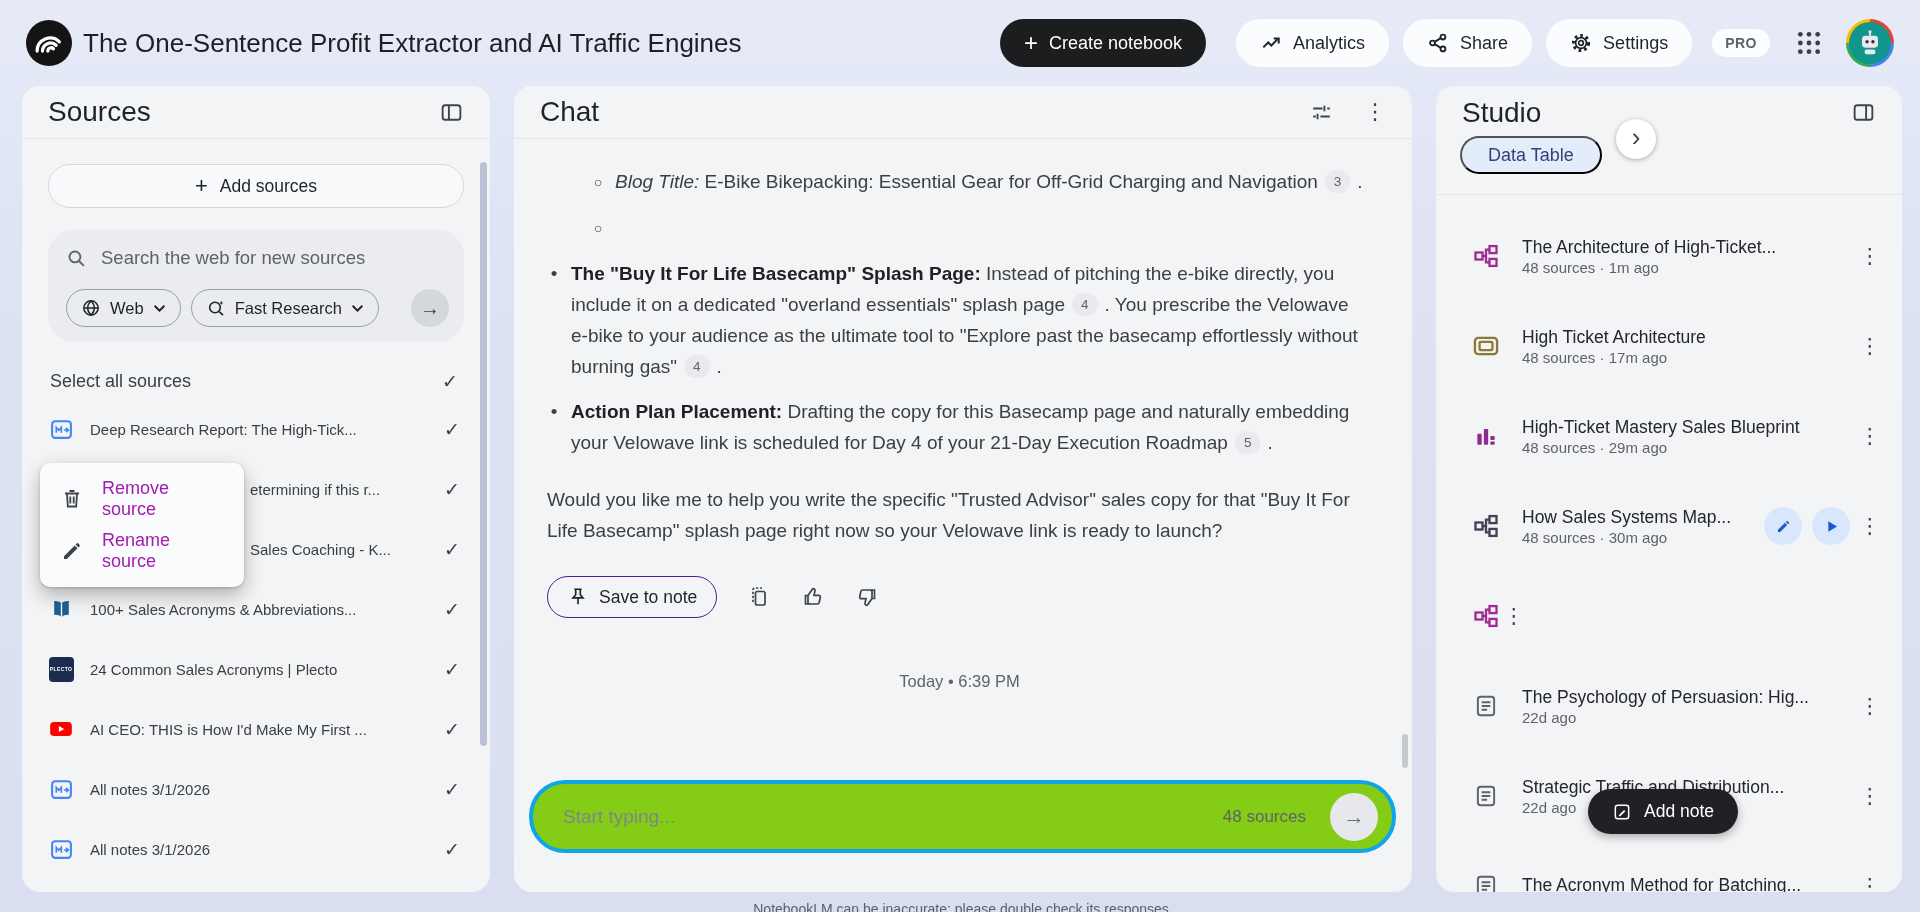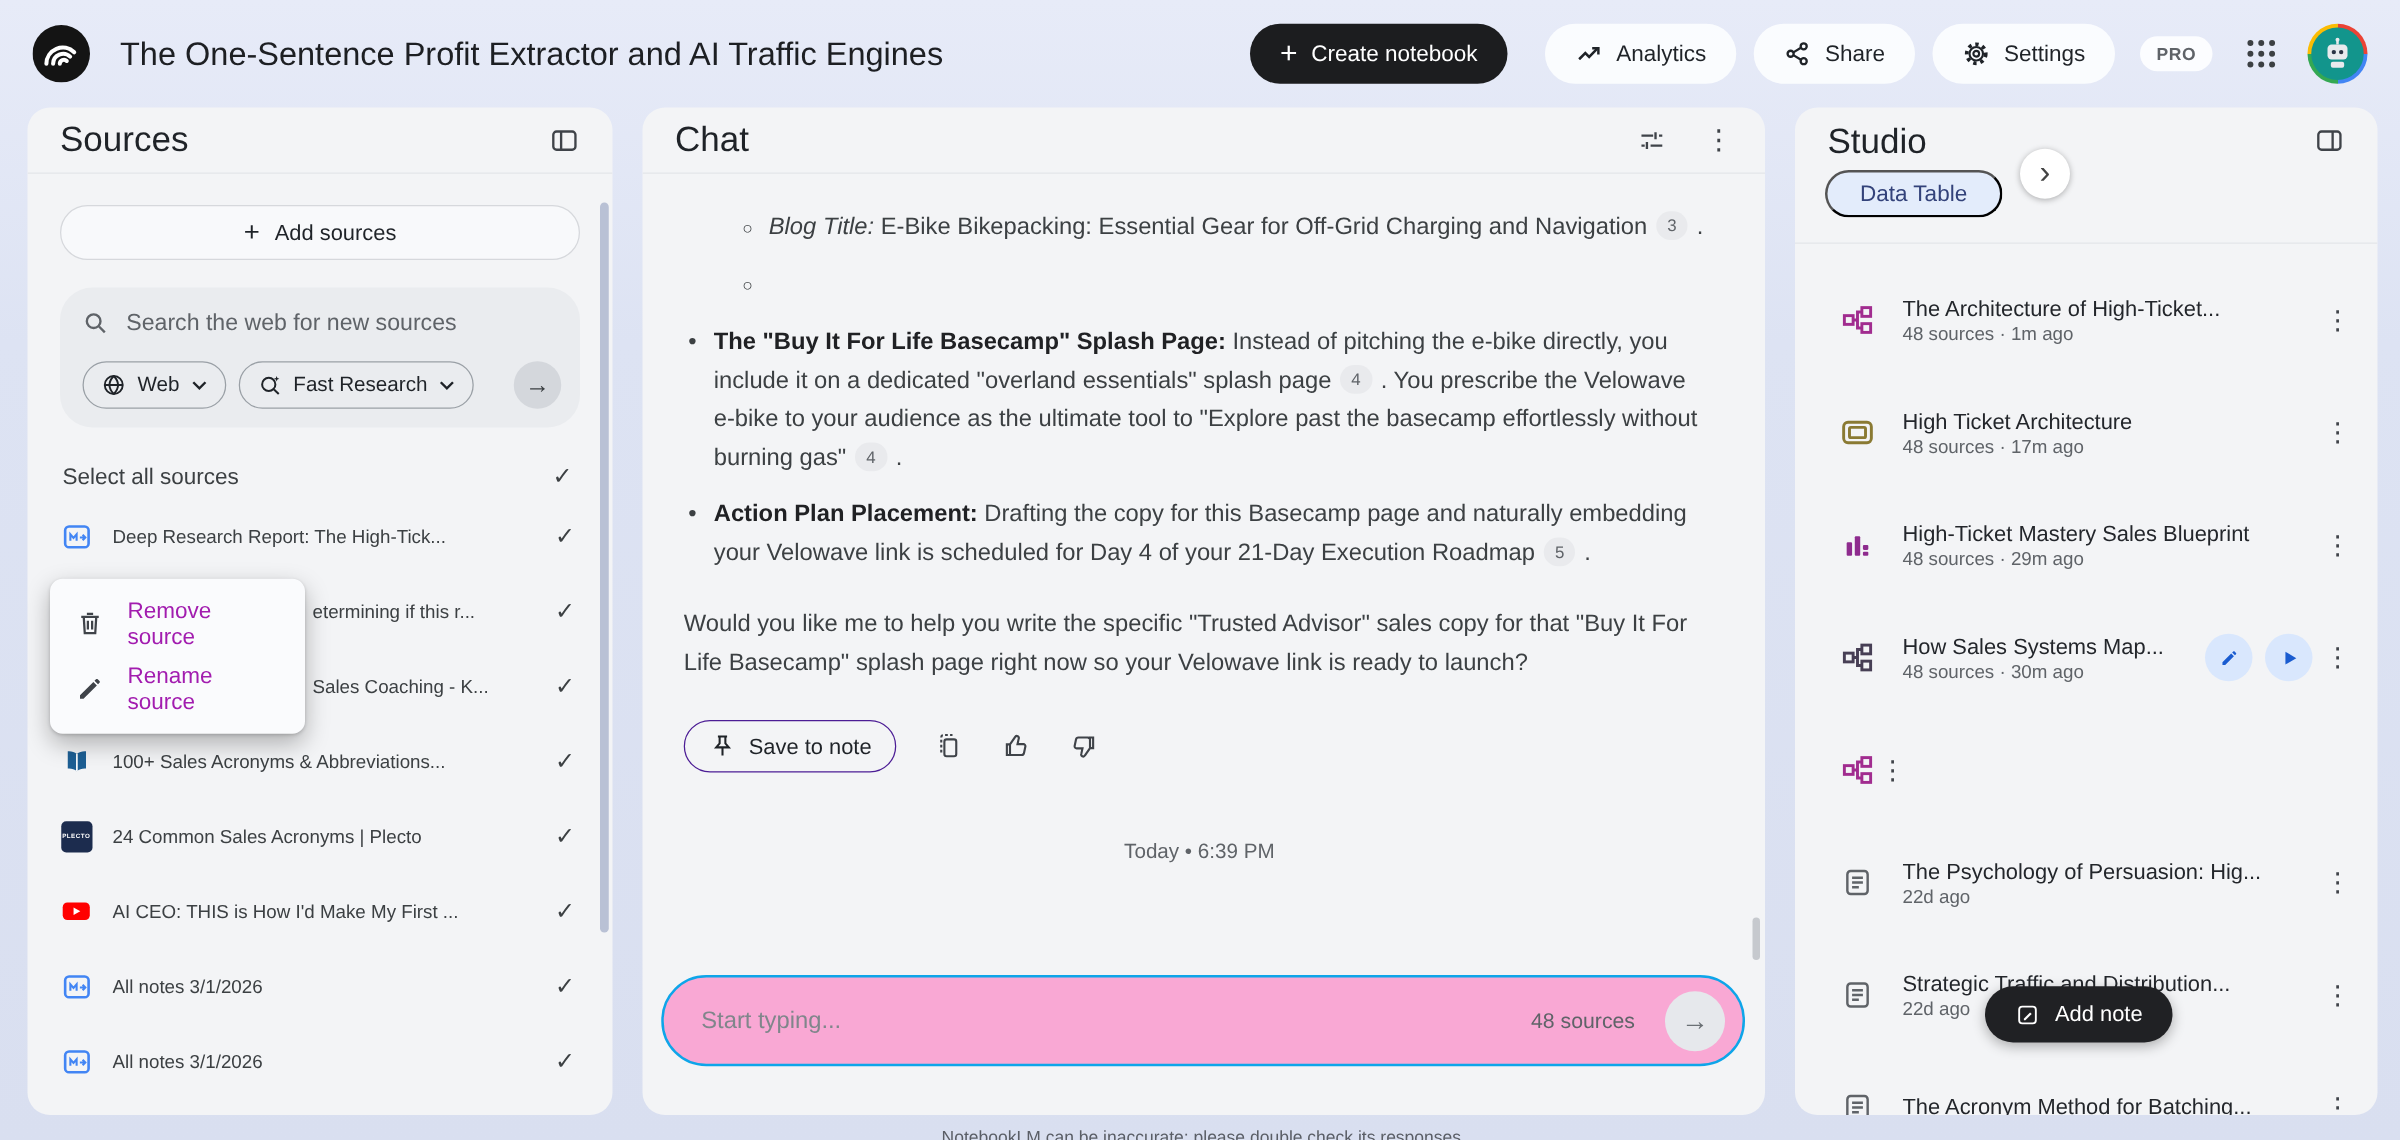--- a/index.html
+++ b/index.html
@@ -2,21 +2,21 @@
 <html><head>
 <meta charset="utf-8">
 <style>
   * { margin:0; padding:0; box-sizing:border-box; }
   html,body { width:1920px; height:912px; overflow:hidden; }
   body { font-family:"Liberation Sans","DejaVu Sans",sans-serif; background:linear-gradient(180deg,#e7ebf8 0%,#dde3f3 30%,#d9dff0 100%); position:relative; color:#202124; }
 
   
   .hdr { position:absolute; top:0; left:0; width:1920px; height:86px; display:flex; align-items:center; padding:0 26px; }
   .logo { width:46px; height:46px; flex:none; cursor:pointer; }
-  .hdr h1 { font-size:26px; font-weight:400; color:#1d1f23; margin-left:24px; white-space:nowrap; }
+  .hdr h1 { font-size:26px; font-weight:400; color:#1d1f23; margin-left:11px; white-space:nowrap; }
   .hspacer { flex:1; }
   .pill { height:48px; border-radius:24px; display:flex; align-items:center; gap:11px; padding:0 24px; font-size:18px; border:none; cursor:pointer; white-space:nowrap; }
   .pill.dark { background:#1c1d1f; color:#fff; margin-right:16px; }
   .pill.dark .plus { font-size:24px; font-weight:300; line-height:1; }
   .pill.light { background:rgba(253,254,255,.88); color:#1f2328; margin-left:14px; }
   .pro { background:#fcfdff; color:#5f6368; font-size:14px; font-weight:700; letter-spacing:.5px; border-radius:15px; padding:6px 13px; margin-left:20px; }
   .gridicon { margin-left:26px; cursor:pointer; display:flex; }
   .avatar { margin-left:24px; width:48px; height:48px; border-radius:50%; padding:3px; background:conic-gradient(#ea4335 0 25%, #4285f4 25% 50%, #34a853 50% 75%, #fbbc04 75% 100%); cursor:pointer; }
   .avatar .inner { width:42px; height:42px; border-radius:50%; background:#12958c; display:flex; align-items:center; justify-content:center; }
 
@@ -59,21 +59,21 @@
   .li { display:flex; margin-bottom:14px; max-width:820px; }
   .li .marker { flex:none; width:14px; margin-right:10px; text-align:center; }
   .li.sub { margin-left:44px; }
   .li.sub .marker { font-size:14px; padding-top:1px; color:#3c4043; }
   .b { font-weight:700; color:#202124; }
   .cite { display:inline-block; background:#e9eaed; color:#5f6368; border-radius:12px; font-size:13.5px; line-height:23px; padding:0 9px; margin:0 7px; vertical-align:2px; cursor:pointer; }
   .closing { margin-top:26px; max-width:820px; }
   .saverow { display:flex; align-items:center; gap:30px; margin-top:30px; }
   .savebtn { height:42px; border:1px solid #4c1d95; border-radius:21px; background:transparent; display:flex; align-items:center; gap:10px; padding:0 19px; font-size:17.5px; color:#1f2328; cursor:pointer; }
   .tstamp { text-align:center; margin-top:48px; font-size:16.5px; color:#5f6368; }
-  .inputbar { position:absolute; left:15px; right:16px; top:694px; height:73px; border:2px solid #0ea5e9; background:#f9a8d4; border-radius:36px; display:flex; align-items:center; padding:0 14px 0 30px; }
+  .inputbar { position:absolute; left:15px; right:16px; top:694px; height:73px; border:4px solid #0ea5e9; background:#84cc16; border-radius:36px; display:flex; align-items:center; padding:0 14px 0 30px; }
   .inputbar input { flex:1; border:none; background:transparent; outline:none; font-size:19px; color:#3c4043; font-family:inherit; }
   .inputbar input::placeholder { color:#80868b; }
   .srccount { color:#5f6368; font-size:17px; margin-right:24px; white-space:nowrap; }
   .sendbtn { width:48px; height:48px; border-radius:50%; border:none; background:#e6e8ec; color:#6b7075; font-size:22px; display:flex; align-items:center; justify-content:center; cursor:pointer; }
   .cthumb { position:absolute; right:4px; top:648px; width:6px; height:34px; border-radius:3px; background:#c6c9ce; cursor:pointer; }
 
   
   .dtchip { position:absolute; left:24px; top:50px; height:38px; border-radius:19px; background:#e3ecfb; color:#33427a; font-size:18px; font-weight:500; display:flex; align-items:center; padding:0 26px; cursor:pointer; }
   .chipbtn { position:absolute; left:180px; top:33px; width:40px; height:40px; border-radius:50%; background:#fff; box-shadow:0 1px 5px rgba(0,0,0,.3); border:none; font-size:26px; color:#444; display:flex; align-items:center; justify-content:center; padding-bottom:4px; cursor:pointer; }
   .sdivider { position:absolute; left:0; right:0; top:108px; height:1px; background:#e3e5e9; }

